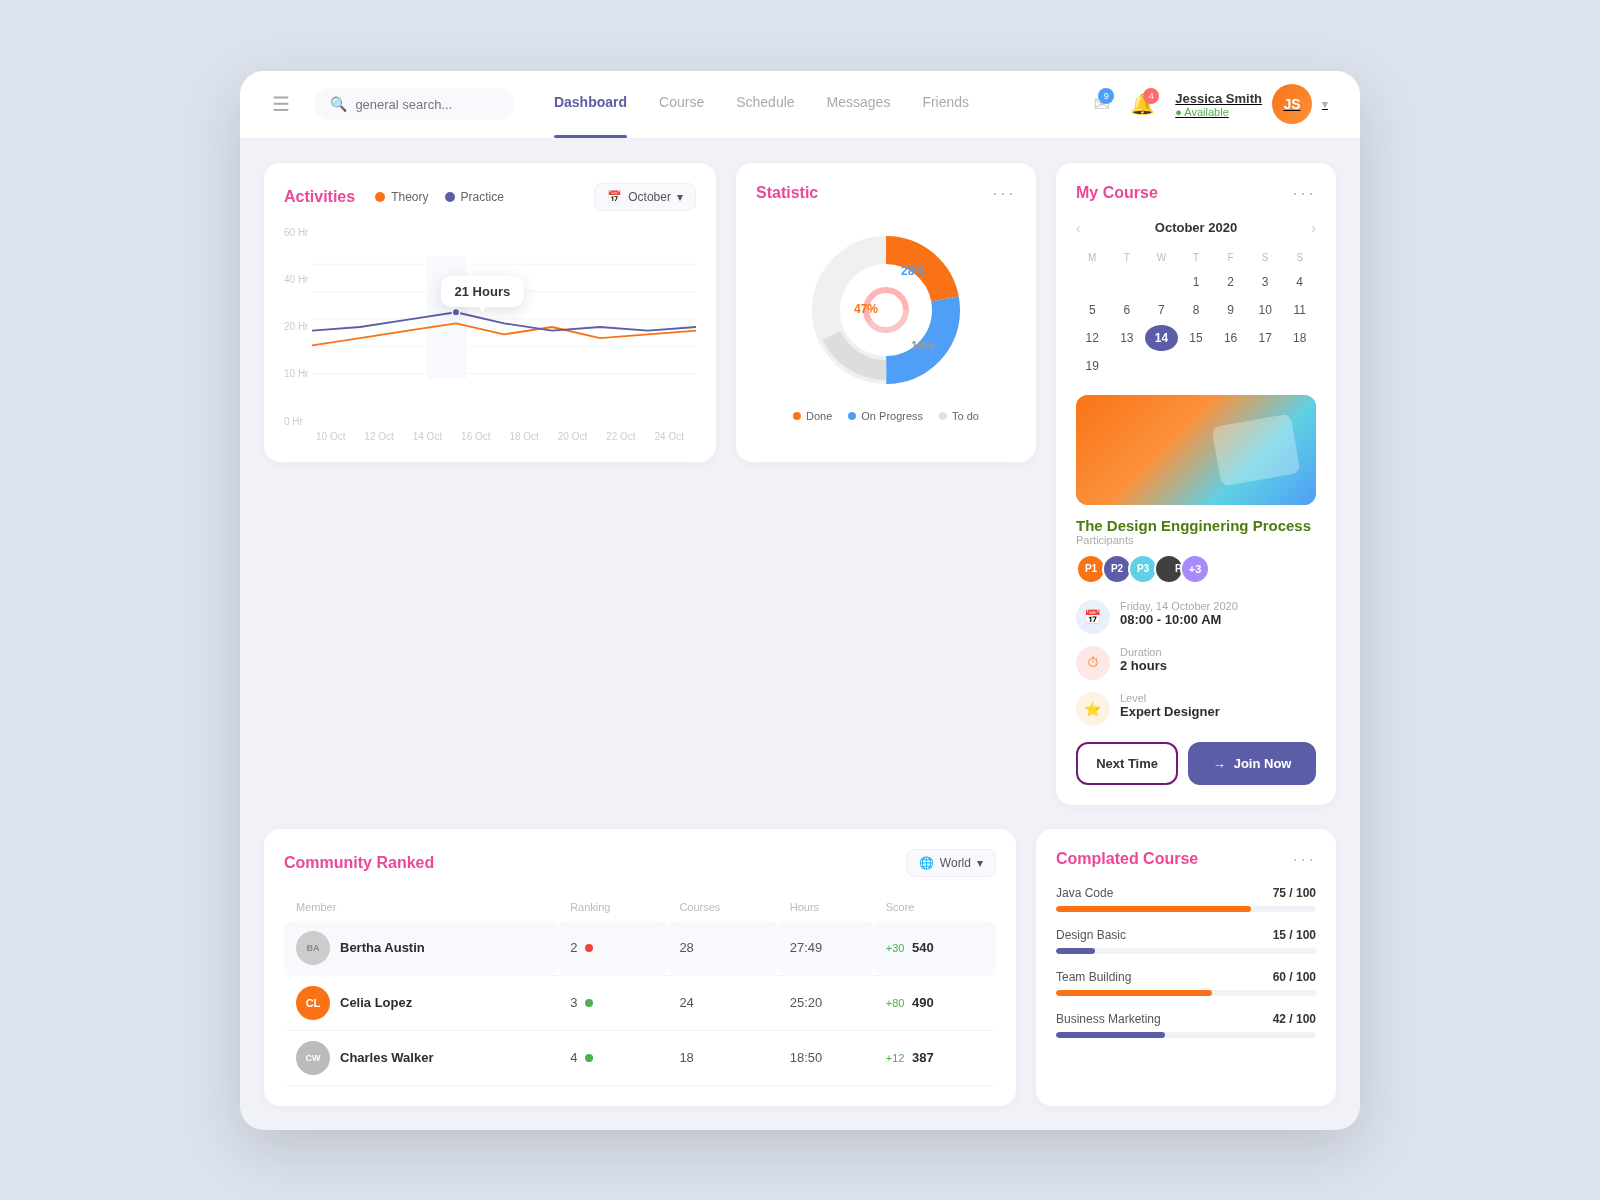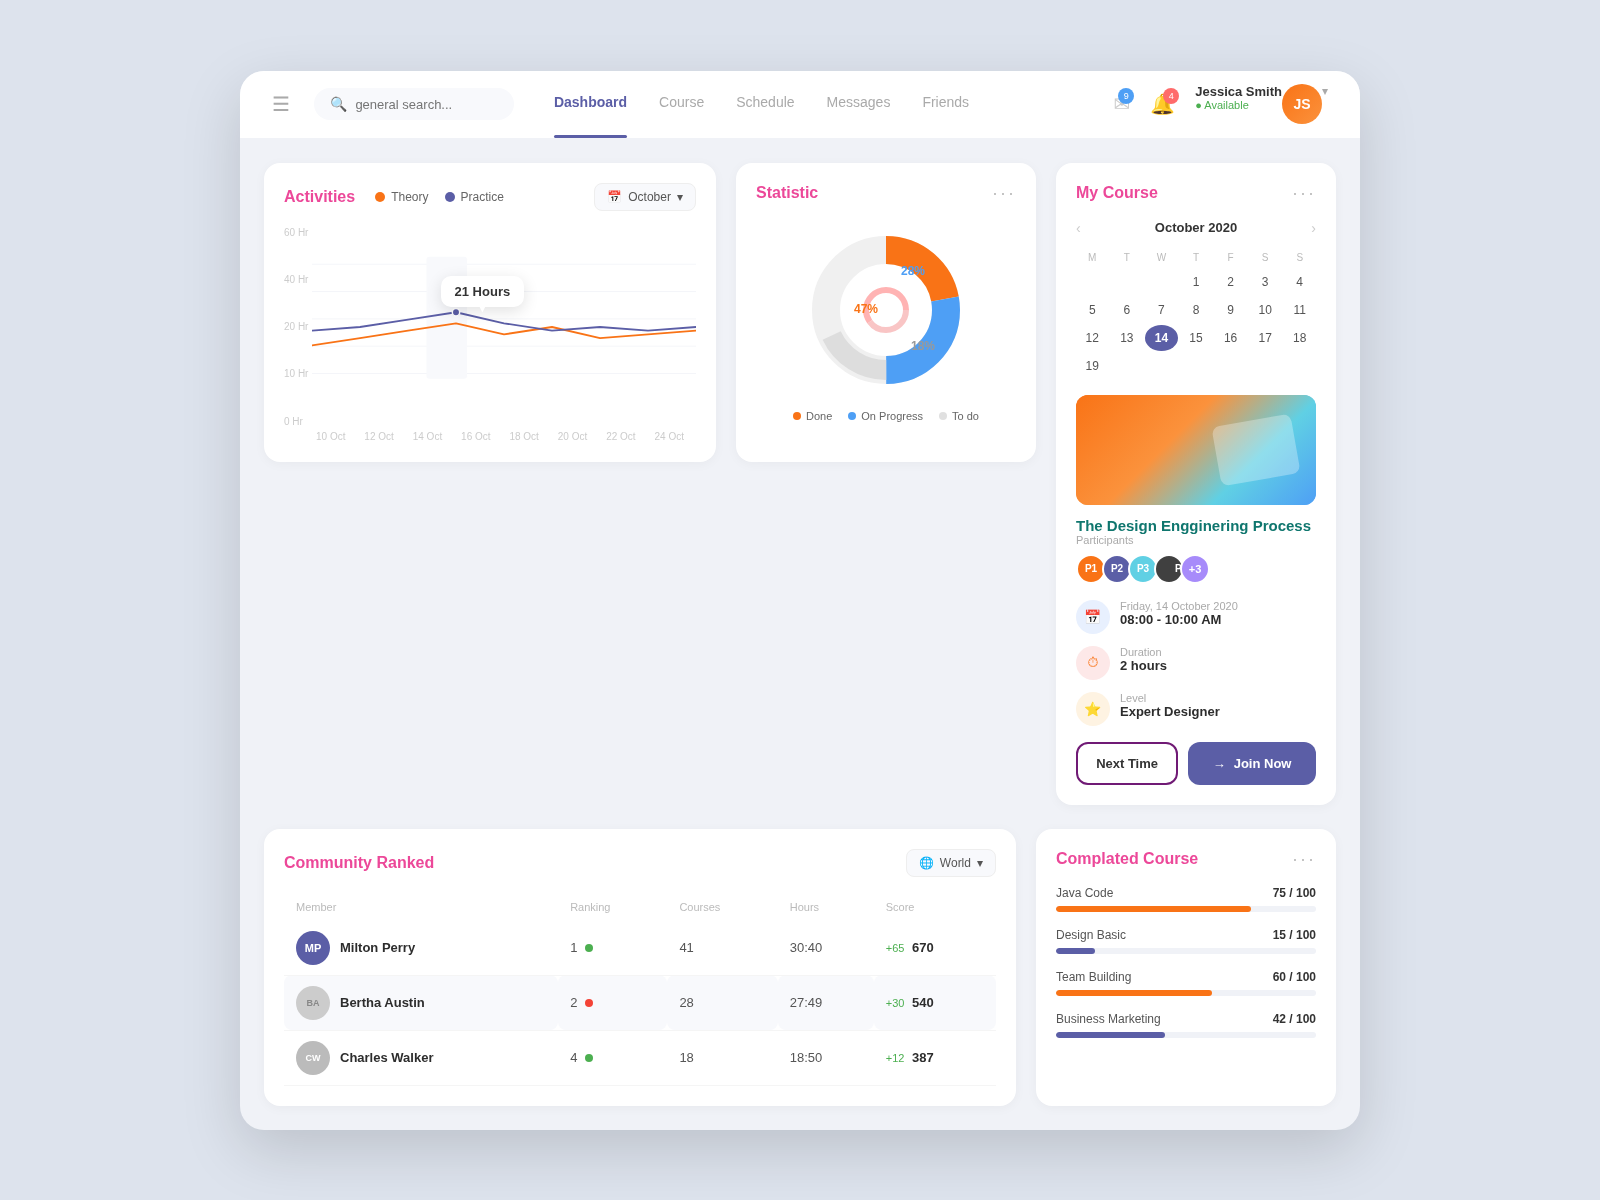--- a/index.html
+++ b/index.html
@@ -97,22 +97,24 @@
       border-radius: 50%;
       width: 16px;
       height: 16px;
       display: flex;
       align-items: center;
       justify-content: center;
     }
     .icon-badge .badge.blue { background: #4e9ff5; }
     .user-info {
       display: flex;
-      align-items: flex-start;
+      align-items: center;
+      gap: 10px;
       cursor: pointer;
+      text-decoration: underline;
     }
     .user-name { font-size: 13px; font-weight: 600; color: #333; }
     .user-status { font-size: 11px; color: #4caf50; }
     .user-status::before { content: '● '; }
     .avatar {
       width: 40px;
       height: 40px;
       border-radius: 50%;
       background: linear-gradient(135deg, #f97316, #fb923c);
       display: flex;
@@ -329,21 +331,21 @@
       height: 60px;
       background: rgba(255,255,255,0.3);
       border-radius: 8px;
       transform: rotate(-10deg);
       position: absolute;
       right: 20px;
     }
     .course-title-text {
       font-size: 15px;
       font-weight: 700;
-      color: #0f766e;
+      color: #4d7c0f;
       margin-bottom: 0;
     }
     .participants-label { font-size: 11px; color: #aaa; margin-bottom: 8px; }
     .participant-avatars {
       display: flex;
       gap: -4px;
       margin-bottom: 16px;
     }
     .p-avatar {
       width: 30px;
@@ -766,43 +768,43 @@
         <thead>
           <tr>
             <th>Member</th>
             <th>Ranking</th>
             <th>Courses</th>
             <th>Hours</th>
             <th>Score</th>
           </tr>
         </thead>
         <tbody>
-          <tr>
-            <td>
-              <div class="member-info">
-                <div class="member-avatar" style="background:#5b5ea6;">MP</div>
-                <span class="member-name">Milton Perry</span>
-              </div>
-            </td>
-            <td>1 <span class="rank-dot green"></span></td>
-            <td>41</td>
-            <td>30:40</td>
-            <td><span class="score-delta">+65</span> <span class="score-value">670</span></td>
-          </tr>
           <tr class="highlighted">
             <td>
               <div class="member-info">
                 <div class="member-avatar" style="background:#ccc;color:#888;font-size:9px;">BA</div>
                 <span class="member-name">Bertha Austin</span>
               </div>
             </td>
             <td>2 <span class="rank-dot red"></span></td>
             <td>28</td>
             <td>27:49</td>
             <td><span class="score-delta">+30</span> <span class="score-value">540</span></td>
+          </tr>
+          <tr>
+            <td>
+              <div class="member-info">
+                <div class="member-avatar" style="background:#f97316;">CL</div>
+                <span class="member-name">Celia Lopez</span>
+              </div>
+            </td>
+            <td>3 <span class="rank-dot green"></span></td>
+            <td>24</td>
+            <td>25:20</td>
+            <td><span class="score-delta">+80</span> <span class="score-value">490</span></td>
           </tr>
           <tr>
             <td>
               <div class="member-info">
                 <div class="member-avatar" style="background:#bbb;font-size:9px;">CW</div>
                 <span class="member-name">Charles Walker</span>
               </div>
             </td>
             <td>4 <span class="rank-dot green"></span></td>
             <td>18</td>

